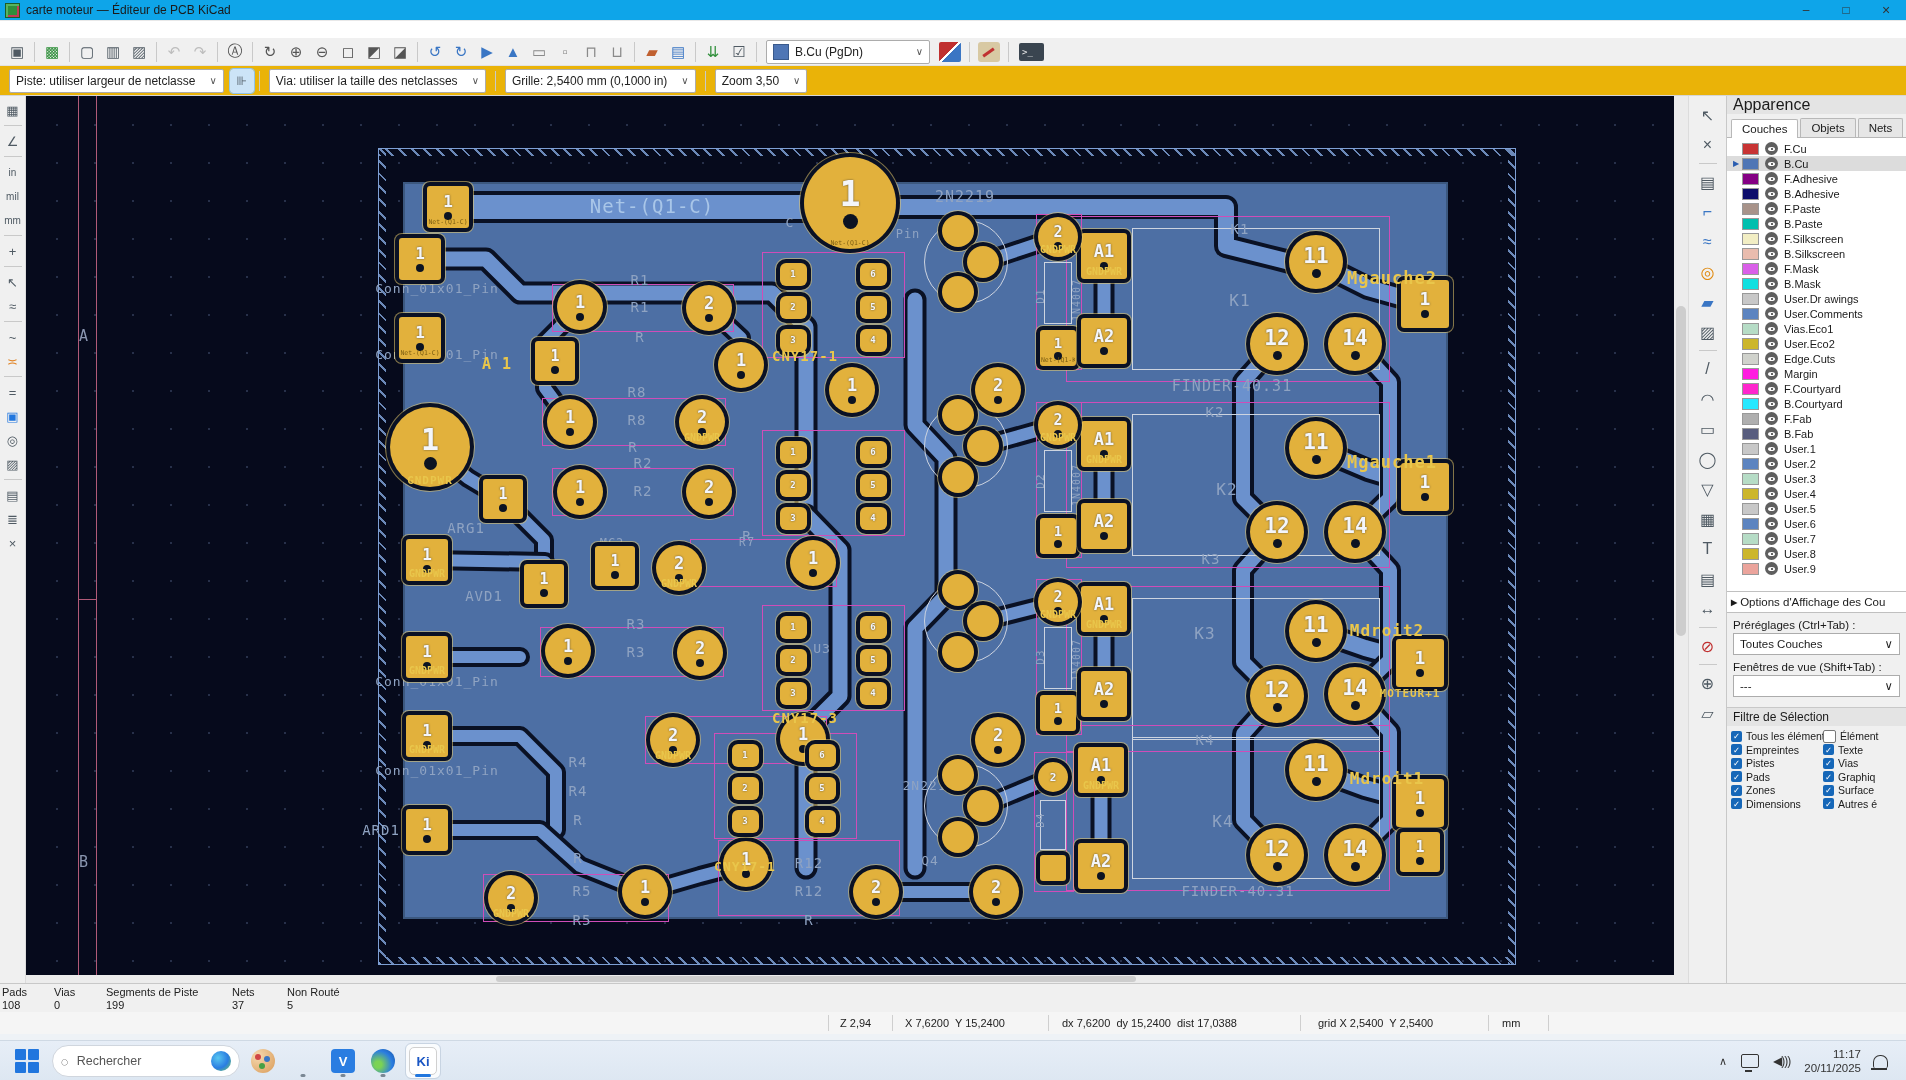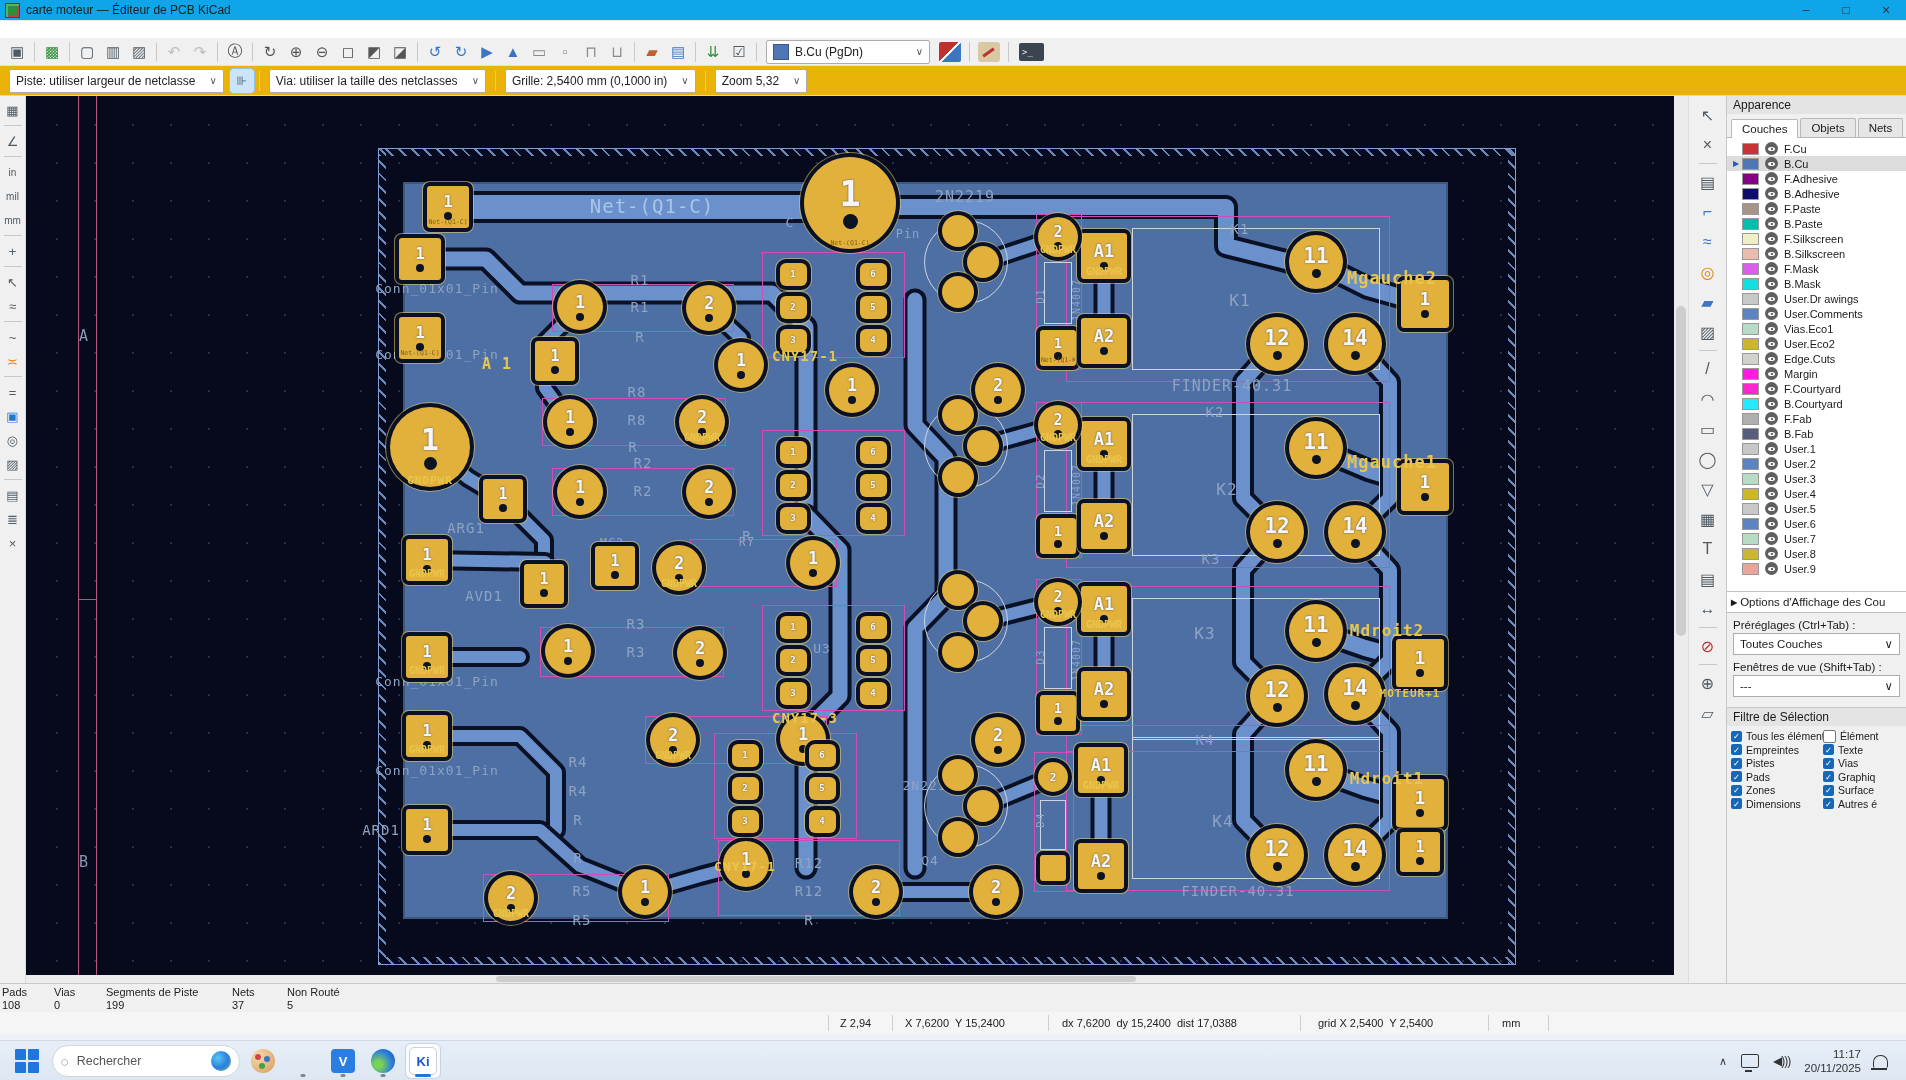--- a/index.html
+++ b/index.html
@@ -57,21 +57,21 @@
   .pad.r{border-radius:6px;}
   .pnum{color:#f4f6fa;font-weight:bold;font-family:"DejaVu Sans Mono",monospace;line-height:1;text-shadow:0 0 2px rgba(20,30,60,.7);}
   .hole{display:block;background:#0c1322;border-radius:50%;margin-top:2px;}
   .gnd{position:absolute;left:50%;transform:translateX(-50%);color:#e9c64b;font-size:10px;font-weight:bold;font-family:"DejaVu Sans Mono",monospace;white-space:nowrap;z-index:7;}
   .netname{position:absolute;bottom:2px;left:50%;transform:translateX(-50%);color:#7a5c10;font-size:6.5px;font-family:"DejaVu Sans Mono",monospace;white-space:nowrap;overflow:hidden;max-width:95%;}
   #hscroll{position:absolute;left:26px;top:975px;width:1648px;height:8px;background:#ececec;}
   #hscroll i{position:absolute;top:1px;left:470px;width:640px;height:6px;background:#cdcdcd;border-radius:3px;}
 
   
   #rightpanel{position:absolute;left:1726px;top:96px;width:180px;height:887px;background:#f0f0f0;border-left:1px solid #c8c8c8;font-size:11px;color:#1a1a1a;box-sizing:border-box;}
-  #apptitle{height:18px;display:flex;align-items:center;padding-left:6px;background:#e4e4e4;font-size:12px;}
+  #apptitle{height:18px;display:flex;align-items:center;padding-left:6px;background:#e4e4e4;font-size:16px;}
   #apptabs{display:flex;margin:4px 0 0 4px;}
   .apptab{padding:3px 10px;border:1px solid #b8b8b8;border-bottom:none;background:#e6e6e6;margin-right:2px;border-radius:2px 2px 0 0;font-size:11.5px;}
   .apptab.sel{background:#fff;position:relative;top:1px;}
   #layerlist{background:#fff;border-top:1px solid #b8b8b8;height:450px;overflow:hidden;padding-top:3px;}
   .lrow{display:flex;align-items:center;height:15px;padding-left:6px;}
   .lrow.sel{background:#dcdcdc;}
   .larrow{width:9px;font-size:8px;color:#2a5db0;}
   .lsw{width:15px;height:10px;border:1px solid #999;margin-right:6px;flex:none;}
   .leye{width:13px;height:13px;border-radius:50%;background:#5f5f5f;margin-right:6px;flex:none;position:relative;}
   .leye:before{content:"";position:absolute;left:3px;top:4.5px;width:7px;height:4px;border-radius:50%;background:#fff;}
@@ -196,21 +196,21 @@
       <span>Via: utiliser la taille des netclasses</span>
         <span class="chev">∨</span>
     </div>
     <div class="tsep"></div>
     <div class="combo">
       <span>Grille: 2,5400 mm (0,1000 in)</span>
         <span class="chev">∨</span>
     </div>
     <div class="tsep"></div>
     <div class="combo">
-      <span>Zoom 5,32</span>
+      <span>Zoom 3,50</span>
         <span class="chev">∨</span>
     </div>
   </div>
 
   <div id="lefttools">
       <div class="stbtn active">▦</div>
       <div class="stsep"></div>
       <div class="stbtn">∠</div>
       <div class="stsep"></div>
       <div class="stbtn" style="font-size: 10px;">in</div>

